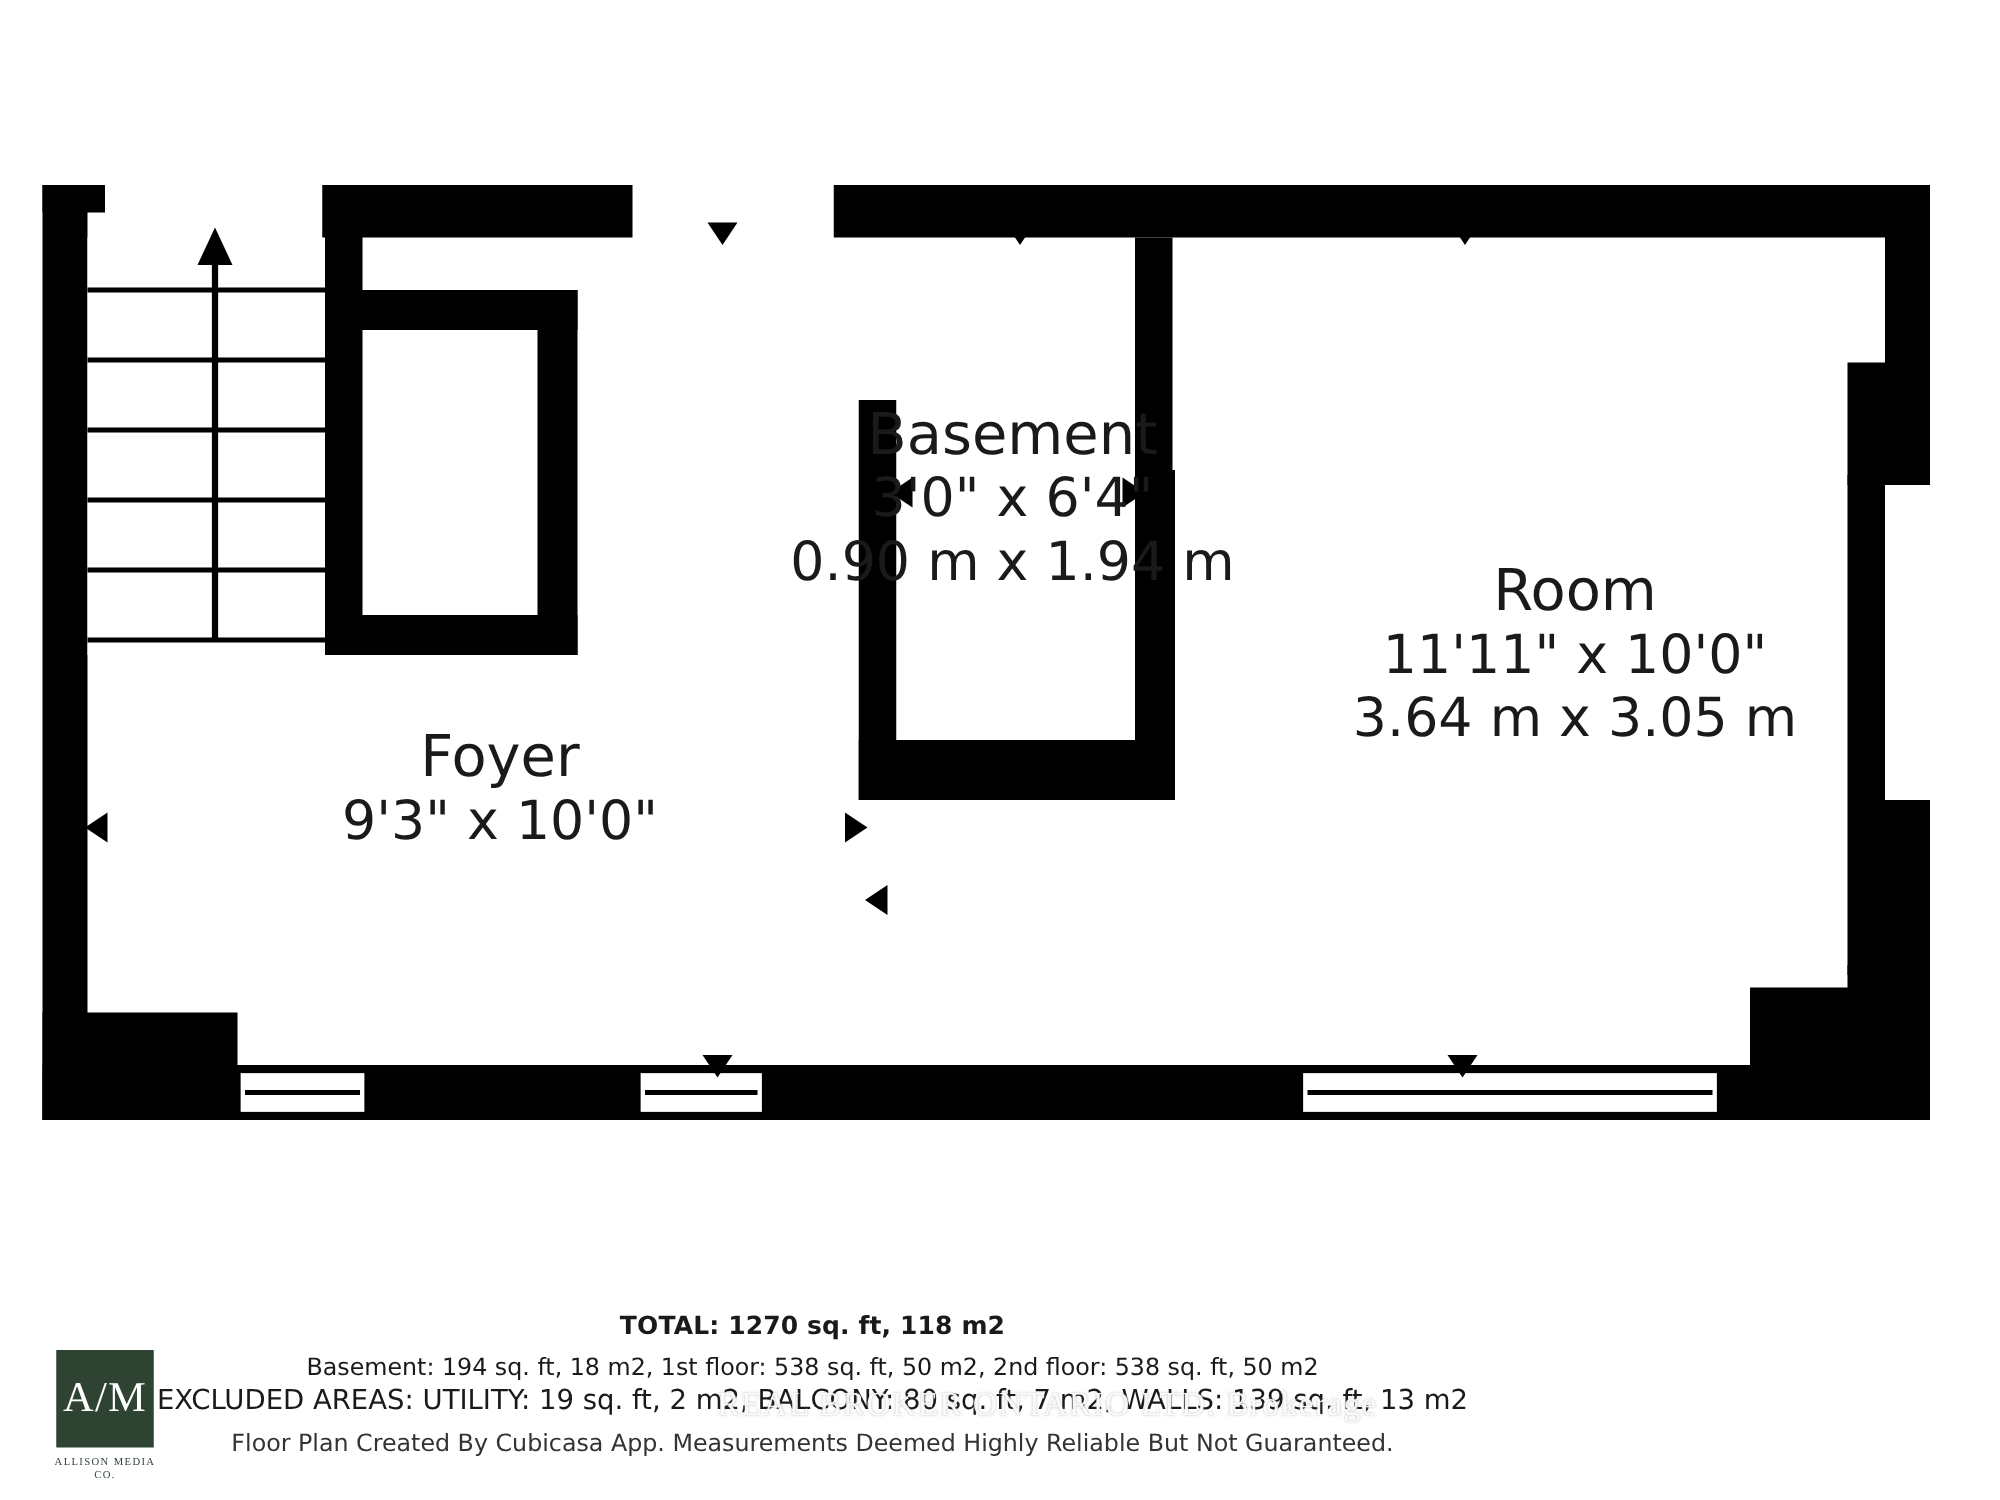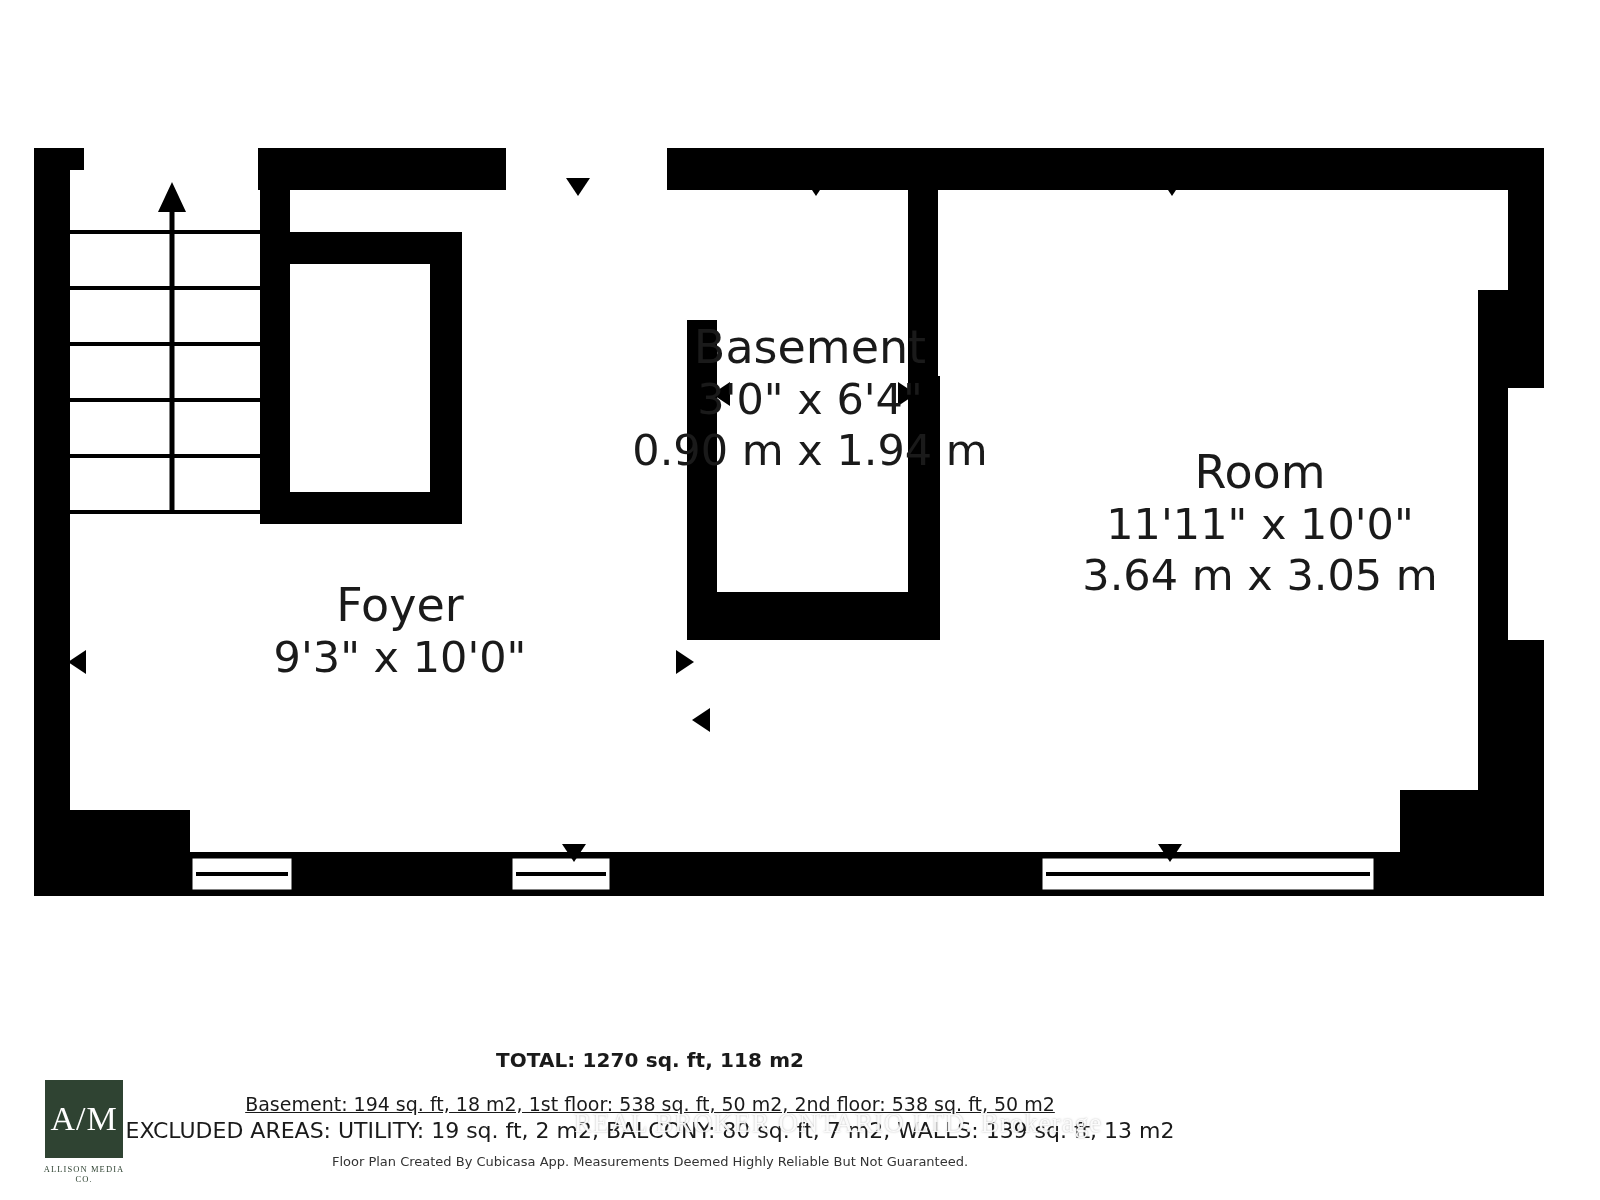--- a/index.html
+++ b/index.html
@@ -66,29 +66,28 @@
     text-align: center;
     color: #1a1a1a;
   }
   #footer .total {
     font-size: 20px;
     font-weight: bold;
     letter-spacing: 0.1px;
   }
   #footer .breakdown {
     font-size: 19px;
-    margin-top: 21px;
-    text-decoration: underline;
+    margin-top: 11px;
   }
   #footer .excluded {
     font-size: 22px;
     margin-top: 3px;
   }
   #footer .disclaimer {
-    font-size: 13px;
+    font-size: 19px;
     margin-top: 11px;
     color: #333;
   }
 
   
   #watermark {
     position: absolute;
     left: 0;
     top: 1108px;
     width: 1600px;

